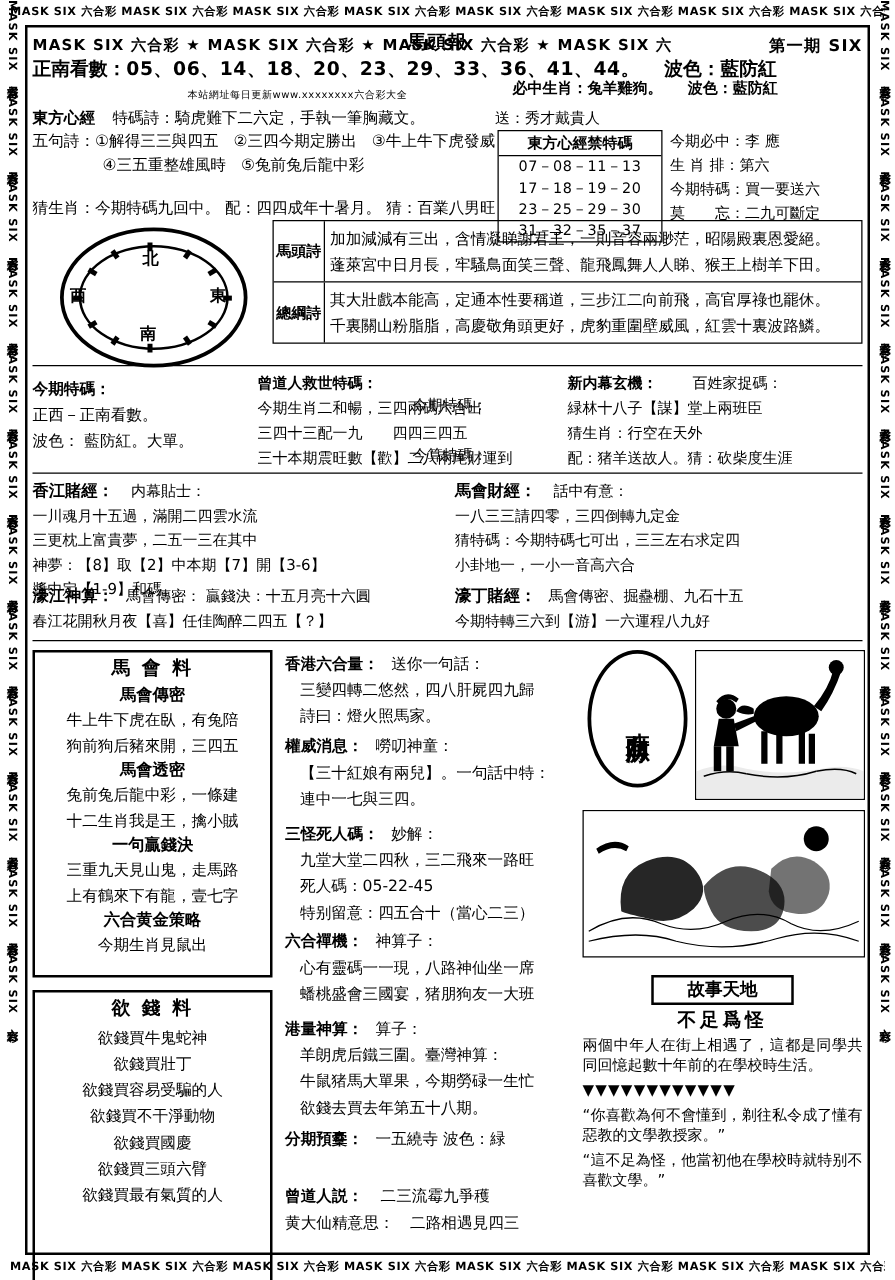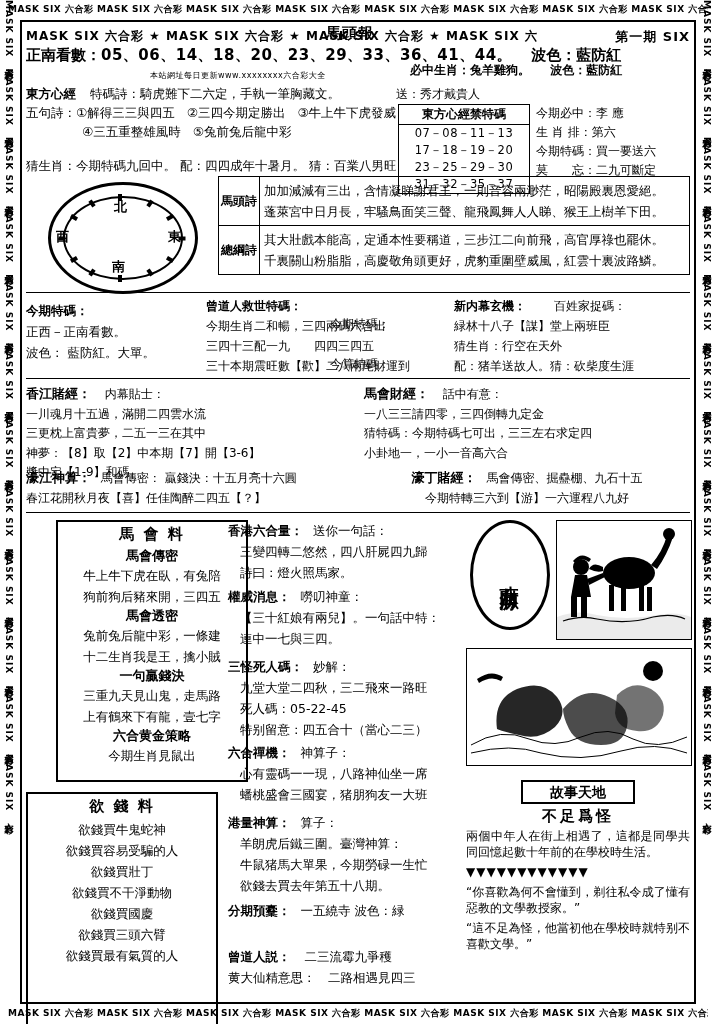--- a/index.html
+++ b/index.html
@@ -248,48 +248,48 @@
     <div>猜特碼：今期特碼七可出，三三左右求定四</div>
     <div>小卦地一，一小一音高六合</div>
   </div>
 
   <div class="q" style="left:26px;top:468px;width:330px;">
     <div><span class="h">濠江神算：</span>
       <span style="margin-left:6px">馬會傳密：   贏錢決：十五月亮十六圓</span></div>
     <div>春江花開秋月夜【喜】任佳陶醉二四五【？】</div>
   </div>
 
-  <div class="q" style="left:364px;top:468px;width:326px;text-align:center;">
+  <div class="q" style="left:364px;top:468px;width:326px;">
     <div><span class="h">濠丁賭經：</span>
       <span style="margin-left:6px">馬會傳密、掘蠱棚、九石十五</span></div>
     <div>今期特轉三六到【游】一六運程八九好</div>
   </div>
 
   <div class="hline" style="top:512px;"></div>
 
-  <div class="panel" style="left:26px;top:520px;width:192px;height:262px;margin-left:30px;">
+  <div class="panel" style="left:26px;top:520px;width:192px;height:262px;">
     <div class="ptitle">馬 會 料</div>
     <div class="psub">馬會傳密</div>
     <div class="pbody">牛上牛下虎在臥，有兔陪</div>
     <div class="pbody">狗前狗后豬來開，三四五</div>
     <div class="psub">馬會透密</div>
     <div class="pbody">兔前兔后龍中彩，一條建</div>
     <div class="pbody">十二生肖我是王，擒小賊</div>
     <div class="psub">一句贏錢決</div>
     <div class="pbody">三重九天見山鬼，走馬路</div>
     <div class="pbody">上有鶴來下有龍，壹七字</div>
     <div class="psub">六合黄金策略</div>
     <div class="pbody">今期生肖見鼠出</div>
   </div>
 
   <div class="panel" style="left:26px;top:792px;width:192px;height:254px;">
     <div class="ptitle">欲 錢 料</div>
     <div class="pbody">欲錢買牛鬼蛇神</div>
+    <div class="pbody">欲錢買壯丁</div>
     <div class="pbody">欲錢買容易受騙的人</div>
-    <div class="pbody">欲錢買壯丁</div>
     <div class="pbody">欲錢買不干淨動物</div>
     <div class="pbody">欲錢買國慶</div>
     <div class="pbody">欲錢買三頭六臂</div>
     <div class="pbody">欲錢買最有氣質的人</div>
   </div>
 
   <div class="colmid" style="top:520px;width:238px;">
     <div><span class="h">香港六合量：</span>
       <span style="margin-left:6px">送你一句話：</span></div>
     <div style="padding-left:12px">三變四轉二悠然，四八肝屍四九歸</div>

